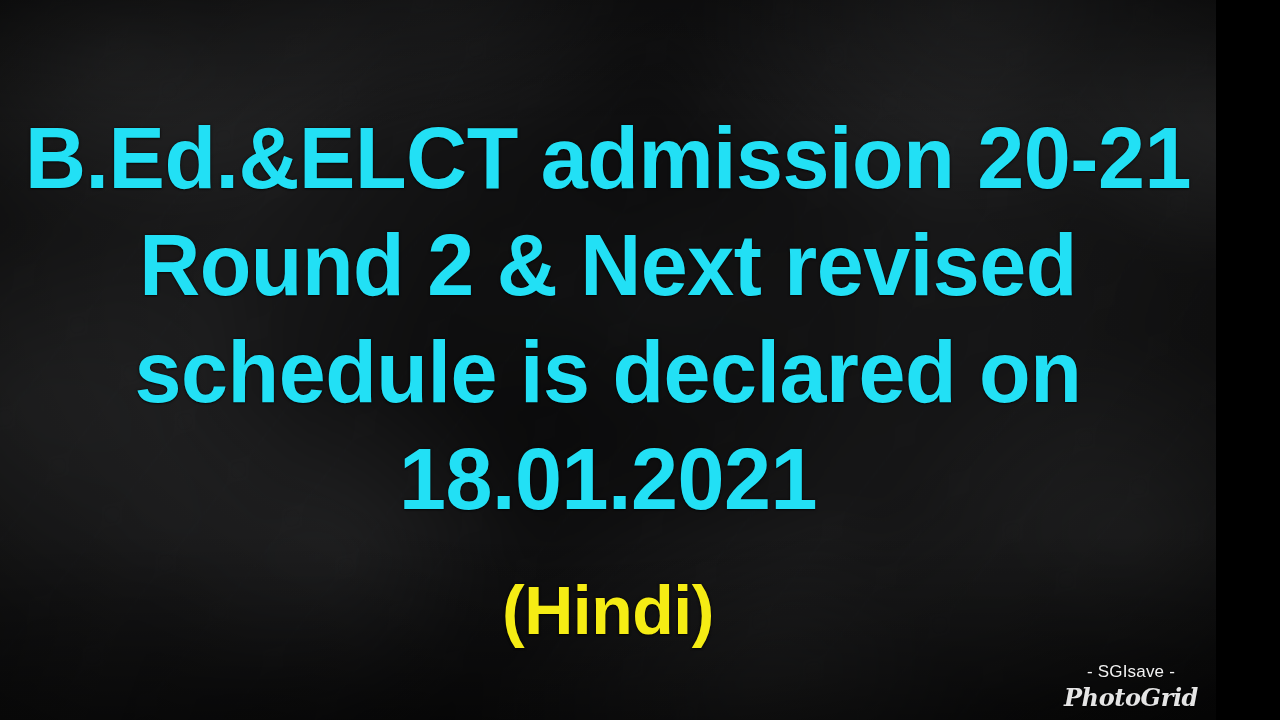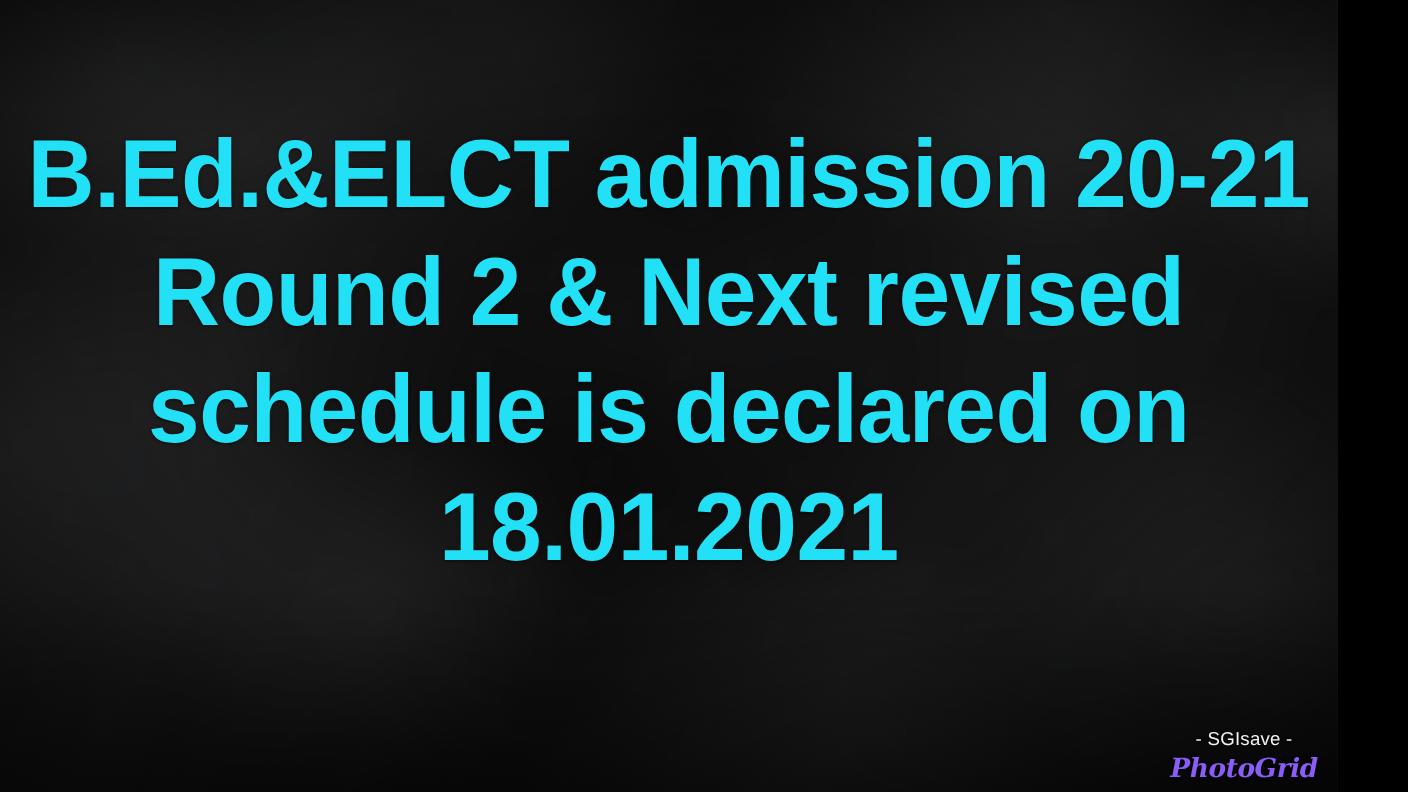--- a/index.html
+++ b/index.html
@@ -133,21 +133,21 @@
     font-family: "Liberation Sans", sans-serif;
     font-weight: normal;
     font-size: 17px;
     letter-spacing: 0.2px;
     white-space: nowrap;
     text-shadow: 0 1px 2px rgba(0,0,0,0.8);
   }
   .wm-bottom {
     display: block;
     margin-top: 6px;
-    color: #8b5cf6;
+    color: #e5e5e5;
     font-family: "DejaVu Serif", serif;
     font-style: italic;
     font-weight: bold;
     font-size: 24px;
     letter-spacing: -0.4px;
     white-space: nowrap;
     text-shadow: 0 1px 2px rgba(0,0,0,0.85);
   }
 </style>
 </head>
@@ -160,19 +160,22 @@
   <div class="bg-streaks"></div>
   <div class="bg-vignette"></div>
 
   <div class="headline">
     <span class="hl-line">B.Ed.&amp;ELCT admission 20-21</span>
     <span class="hl-line">Round 2 &amp; Next revised</span>
     <span class="hl-line">schedule is declared on</span>
     <span class="hl-line">18.01.2021</span>
   </div>
 
+  <div class="subtitle">
+    <span class="sub-text">(Hindi)</span>
+  </div>
 
   <div class="watermark">
     <span class="wm-top">- SGIsave -</span>
     <span class="wm-bottom">PhotoGrid</span>
   </div>
 
 </div>
 
 </body></html>

